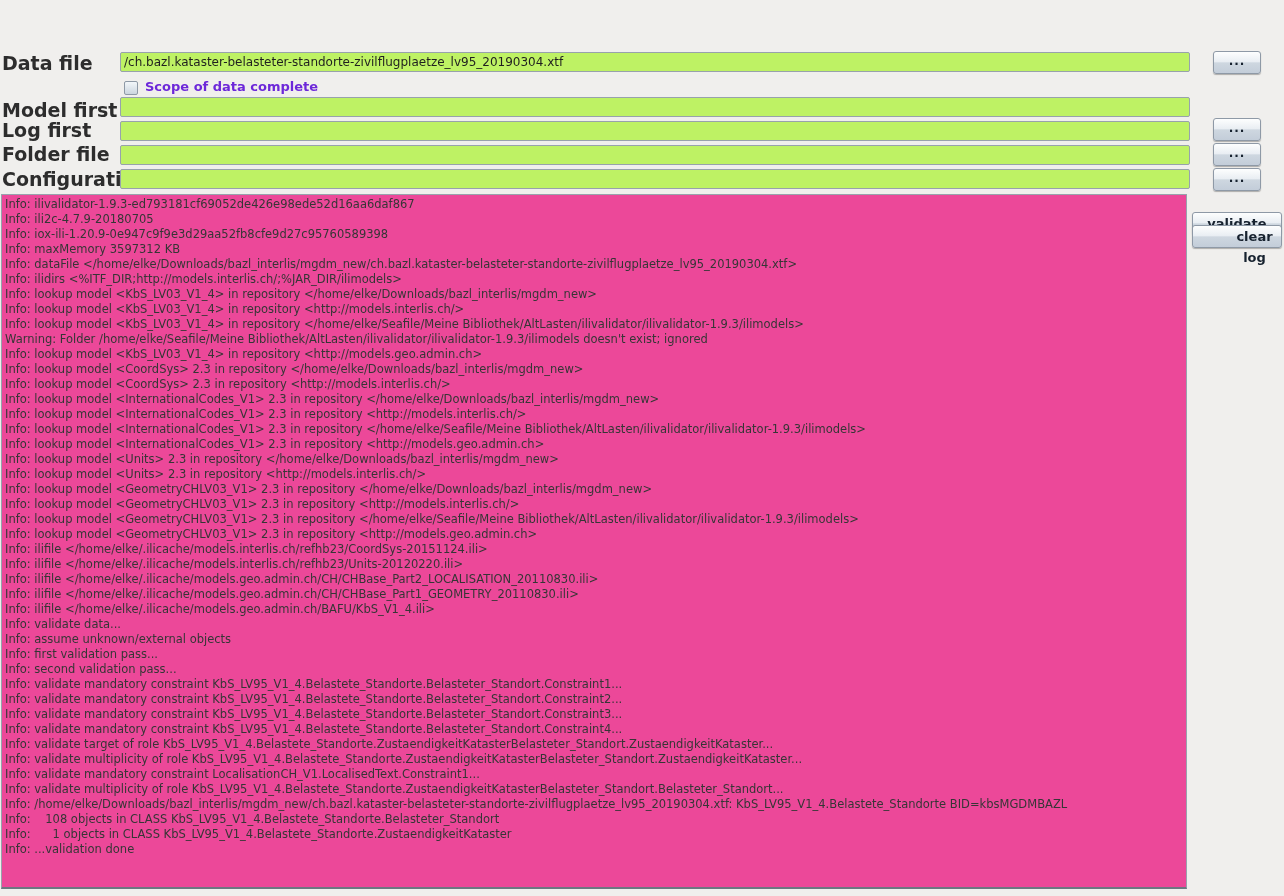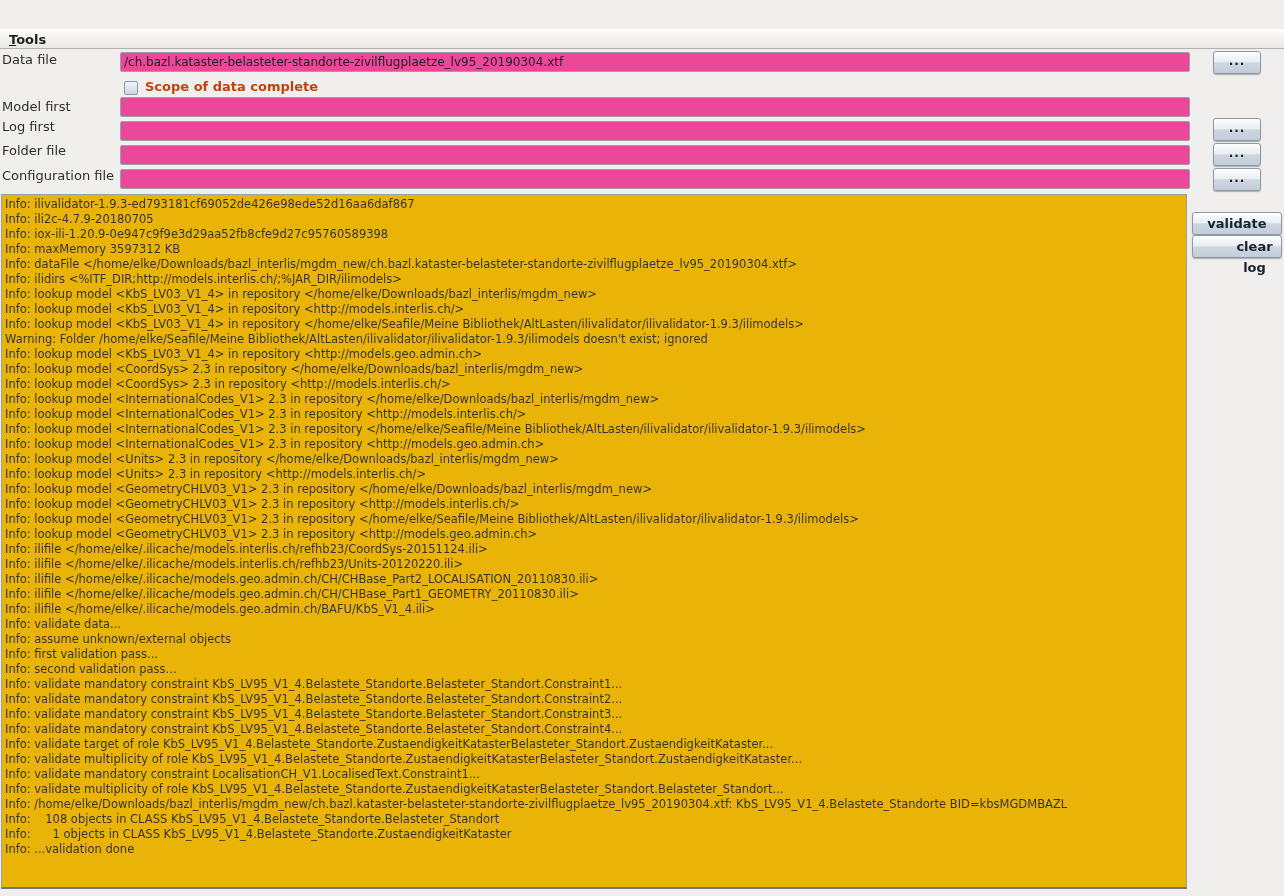--- a/index.html
+++ b/index.html
@@ -59,31 +59,31 @@
   }
   .menu-item {
     display:inline-block; padding:1px 9px 0 9px; height:19px;
     font-size:13px; font-weight:bold; color:#1e1e1e; cursor:default;
   }
   .menu-item::first-letter { text-decoration:underline; }
 
   
   .field-label {
     position:absolute; left:2px;
-    font-size:13px; font-weight:normal; color:#2d2d2d; white-space:nowrap;
+    font-size:19px; font-weight:bold; color:#2d2d2d; white-space:nowrap;
   }
   .lbl-datafile { top:52px; }
   .lbl-model    { top:99px; }
   .lbl-logfile  { top:119px; }
   .lbl-xtflog   { top:143px; }
   .lbl-config   { top:168px; }
 
   .text-input {
     position:absolute; left:120px; width:1070px; height:20px;
-    background:#ec4899; border:1px solid #98a2ac; border-radius:2px;
+    background:#bef264; border:1px solid #98a2ac; border-radius:2px;
     font-family:"DejaVu Sans","Liberation Sans",sans-serif;
     font-size:12px; color:#1f1f1f; padding:1px 3px; outline:none;
   }
   .in-datafile { top:52px; }
   .in-model    { top:97px; }
   .in-logfile  { top:121px; }
   .in-xtflog   { top:145px; }
   .in-config   { top:169px; }
 
   .nimbus-btn {
@@ -95,54 +95,51 @@
     font-weight:bold; color:#17222f; text-align:center; cursor:default;
   }
   .browse-btn { left:1213px; width:48px; height:23px; font-size:12px; line-height:19px; letter-spacing:1px; }
   .bb-1 { top:51px;  }
   .bb-2 { top:118px; }
   .bb-3 { top:143px; }
   .bb-4 { top:168px; }
 
   .action-btn { left:1192px; width:90px; height:23px; font-size:13px; line-height:21px; }
   .btn-validate { top:212px; }
-  .btn-clearlog { top:235px;padding-left:35px; }
+  .btn-clearlog { top:225px;padding-left:35px; }
 
   .checkbox-box {
     position:absolute; left:124px; top:81px; width:14px; height:14px;
     border:1px solid #8e99a6; border-radius:2px;
     background:linear-gradient(#f2f6f9,#ccd6df);
   }
   .checkbox-label {
     position:absolute; left:145px; top:79px;
-    font-size:13px; font-weight:bold; color:#c2410c;
+    font-size:13px; font-weight:bold; color:#6d28d9;
   }
 
   
   .log-panel {
     position:absolute; left:1px; top:194px; width:1186px; height:695px;
-    background:#eab308;
+    background:#ec4899;
     border:1px solid #98a2ac; border-bottom:2px solid #6d7781;
     overflow:hidden;
   }
   .log-lines {
     padding:2px 0 0 3px;
     font-size:11.5px; line-height:15px; color:#363636;
     white-space:pre;
   }
 </style>
 </head>
 <body>
 
 <div class="window">
 
 
-  <div class="menubar">
-    <span class="menu-item">Tools</span>
-  </div>
 
   <div class="field-label lbl-datafile">Data file</div>
   <div class="field-label lbl-model">Model first</div>
   <div class="field-label lbl-logfile">Log first</div>
   <div class="field-label lbl-xtflog">Folder file</div>
   <div class="field-label lbl-config">Configuration file</div>
 
   <input class="text-input in-datafile" type="text" value="/ch.bazl.kataster-belasteter-standorte-zivilflugplaetze_lv95_20190304.xtf" style="">
   <input class="text-input in-model" type="text" value="" style="">
   <input class="text-input in-logfile" type="text" value="" style="">

